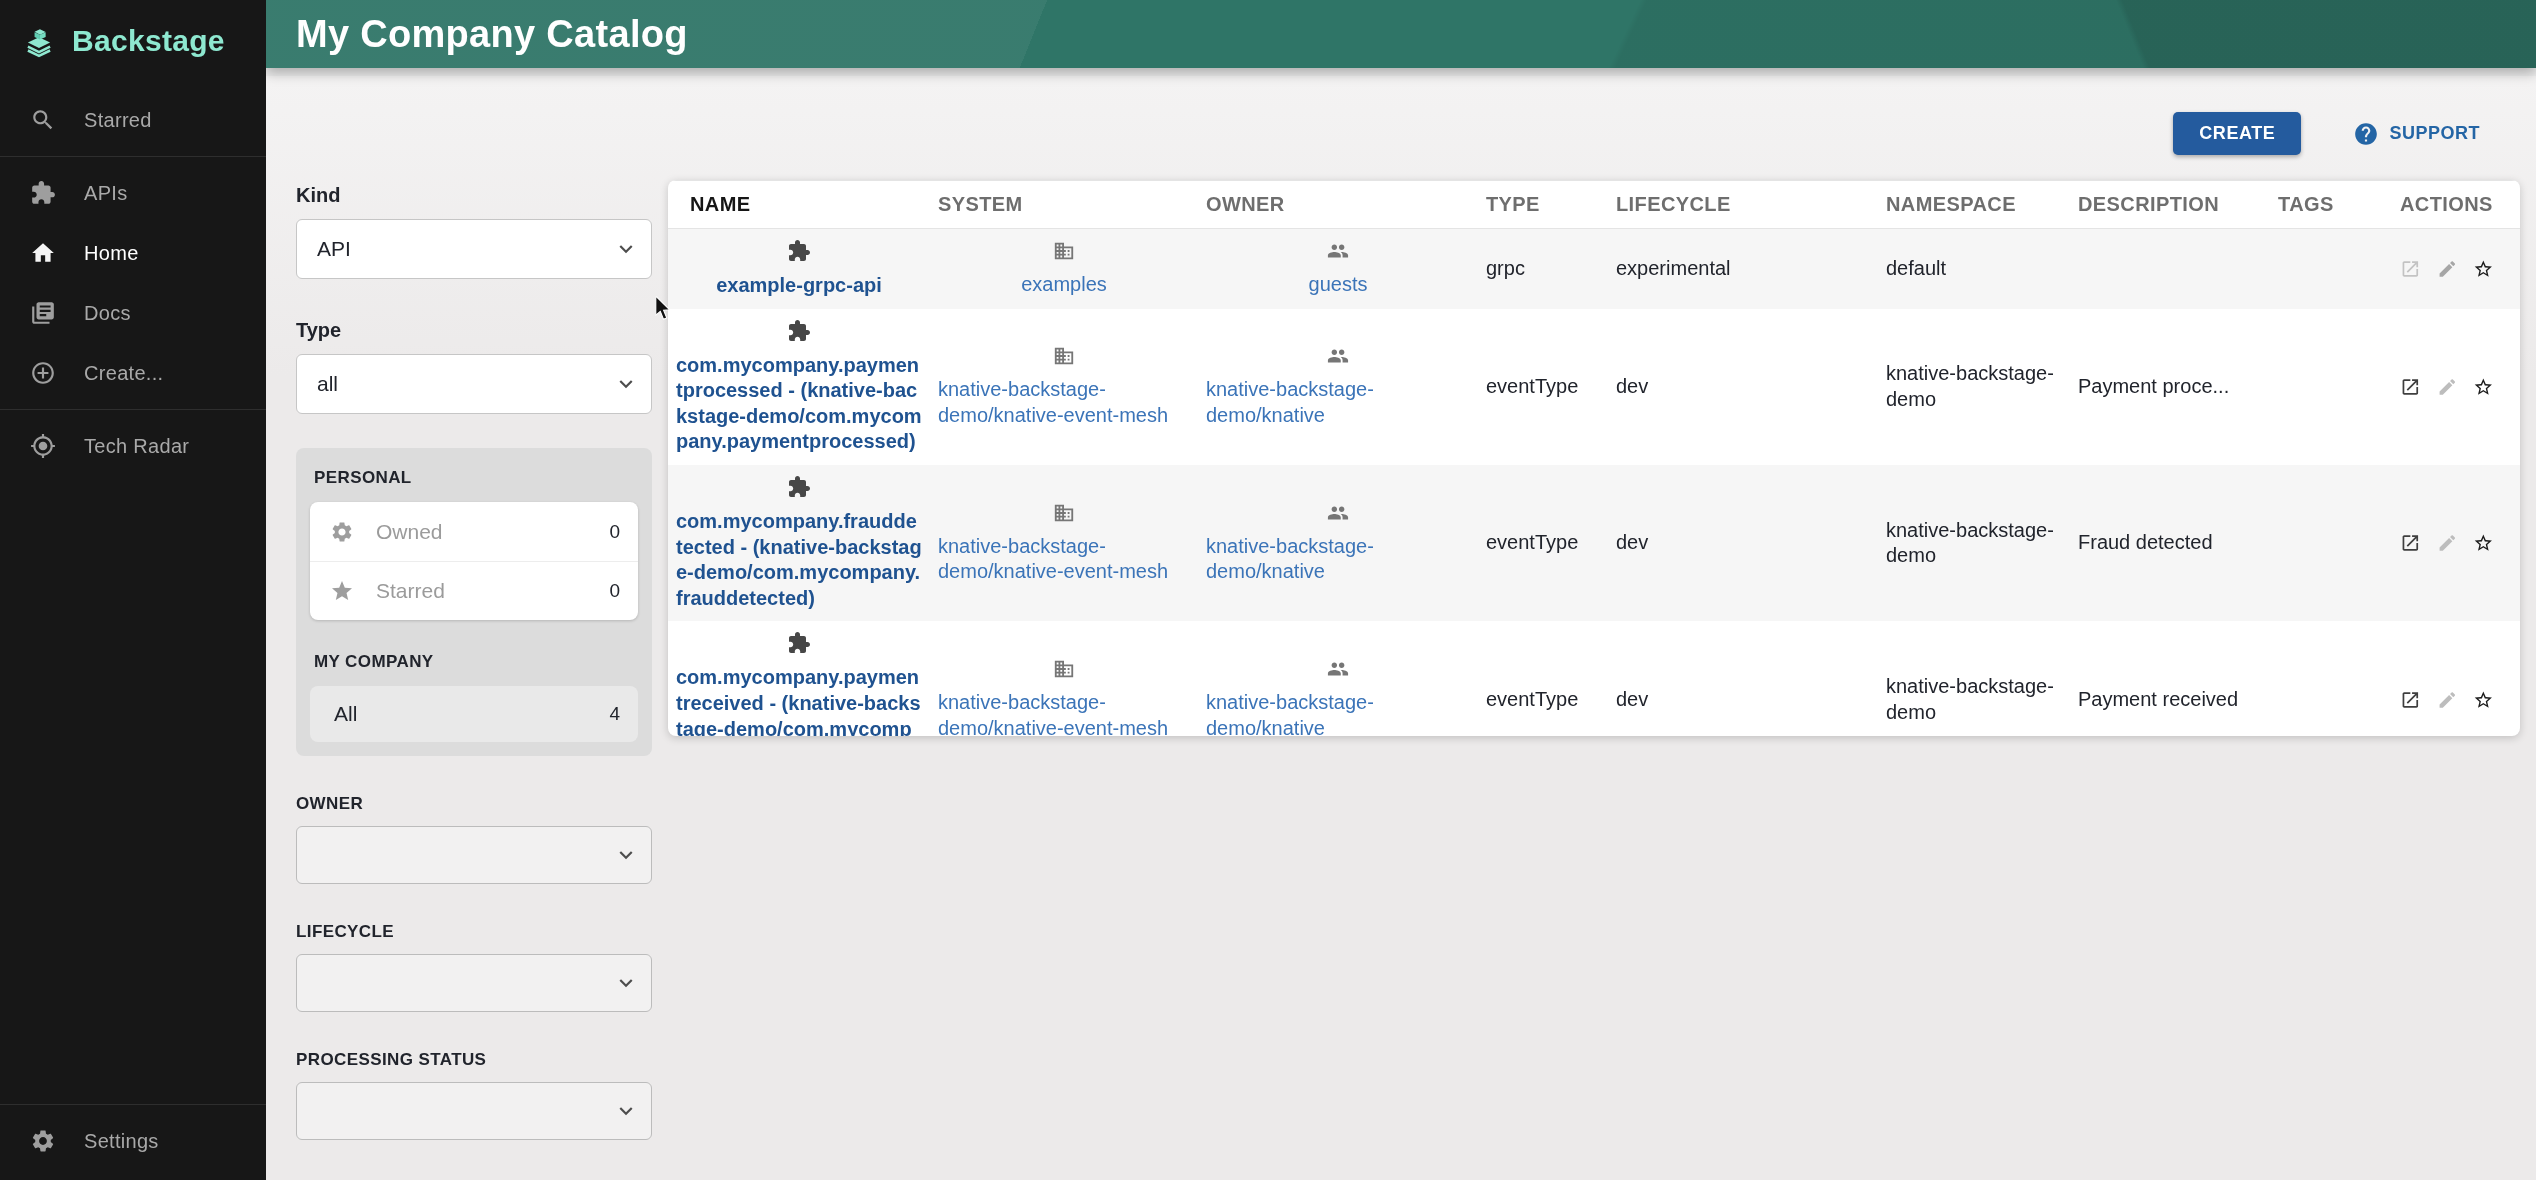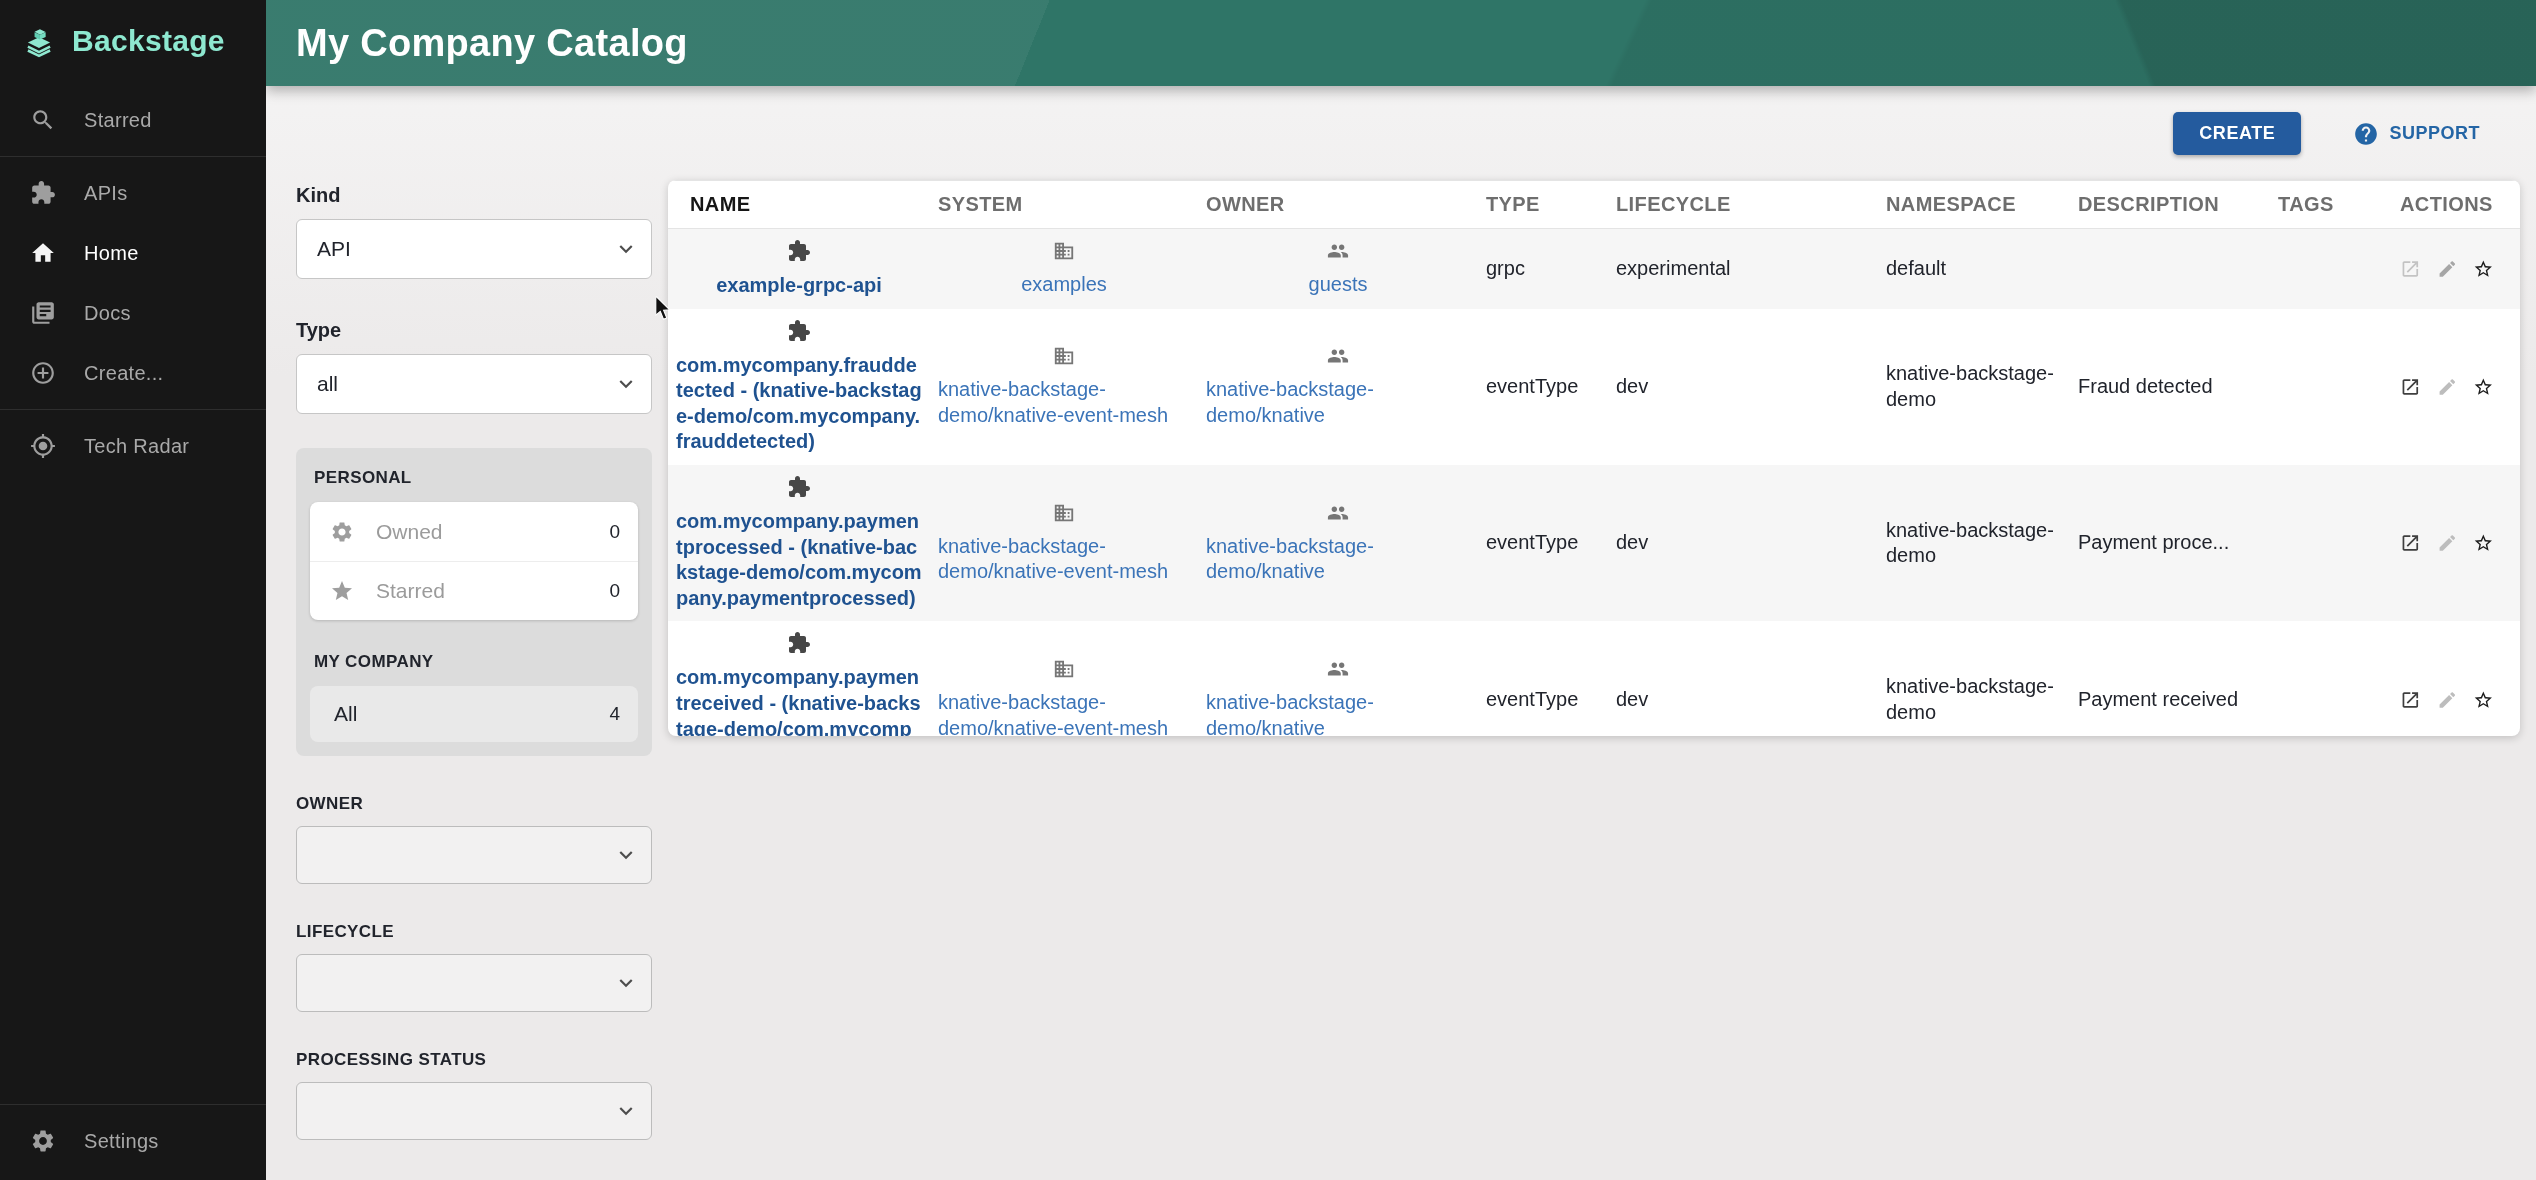--- a/index.html
+++ b/index.html
@@ -14,21 +14,21 @@
   .side-item .lbl { color:#a9a9a9; font-size:20px; font-weight:500; letter-spacing:.3px; }
   .side-item svg { width:26px; height:26px; fill:#9e9e9e; flex:0 0 auto; }
   .side-item.active .lbl { color:#ffffff; }
   .side-item.active svg { fill:#f5f5f5; }
   .side-div { height:1px; background:#2e2e2e; margin:6px 0; }
   .side-search { margin-top:10px; }
   .side-bottom { position:absolute; left:0; right:0; bottom:0; }
   .side-bottom .side-item { padding-bottom:26px; }
 
   
-  .header { position:absolute; left:266px; top:0; width:2270px; height:86px;
+  .header { position:absolute; left:266px; top:0; width:2270px; height:68px;
     background:
       linear-gradient(112deg, rgba(255,255,255,0.05) 0 34%, rgba(0,0,0,0) 34%),
       linear-gradient(248deg, rgba(0,0,0,0.10) 0 18%, rgba(0,0,0,0) 18.3%),
       linear-gradient(295deg, rgba(0,0,0,0.06) 0 40%, rgba(0,0,0,0) 40.3%),
       #2f7567;
     box-shadow:0 5px 12px rgba(0,0,0,.28); z-index:20; display:flex; align-items:center; }
   .page-title { color:#ffffff; font-size:38px; font-weight:700; padding-left:30px; letter-spacing:.3px; }
 
   
   .content { position:absolute; left:266px; top:76px; width:2270px; height:1104px;
@@ -355,20 +355,67 @@
             </div>
               </td>
           </tr>
 
           <tr class="r-tall">
             <td class="t-name">
                 <div class="ent">
               <svg class="name-ic" viewBox="0 0 24 24">
                     <path d="M20.5 11H19V7c0-1.1-.9-2-2-2h-4V3.5C13 2.12 11.88 1 10.5 1S8 2.12 8 3.5V5H4c-1.1 0-1.99.9-1.99 2v3.8H3.5c1.49 0 2.7 1.21 2.7 2.7s-1.21 2.7-2.7 2.7H2V20c0 1.1.9 2 2 2h3.8v-1.5c0-1.49 1.21-2.7 2.7-2.7 1.49 0 2.7 1.21 2.7 2.7V22H17c1.1 0 2-.9 2-2v-4h1.5c1.38 0 2.5-1.12 2.5-2.5S21.88 11 20.5 11z"></path>
                   </svg>
+              <a class="name-link" href="#">com.mycompany.paymentprocessed - (knative-backstage-demo/com.mycompany.paymentprocessed)</a>
+                </div>
+              </td>
+            <td>
+                <div class="ent">
+              <svg class="sys-ic" viewBox="0 0 24 24">
+                    <path d="M12 7V3H2v18h20V7H12zM6 19H4v-2h2v2zm0-4H4v-2h2v2zm0-4H4V9h2v2zm0-4H4V5h2v2zm4 12H8v-2h2v2zm0-4H8v-2h2v2zm0-4H8V9h2v2zm0-4H8V5h2v2zm10 12h-8v-2h2v-2h-2v-2h2v-2h-2V9h8v10zm-2-8h-2v2h2v-2zm0 4h-2v2h2v-2z"></path>
+                  </svg>
+              <a class="blue-link" href="#">knative-backstage-demo/knative-event-mesh</a>
+                </div>
+              </td>
+            <td>
+                <div class="ent">
+              <svg class="own-ic" viewBox="0 0 24 24">
+                    <path d="M16 11c1.66 0 2.99-1.34 2.99-3S17.66 5 16 5c-1.66 0-3 1.34-3 3s1.34 3 3 3zm-8 0c1.66 0 2.99-1.34 2.99-3S9.66 5 8 5C6.34 5 5 6.34 5 8s1.34 3 3 3zm0 2c-2.33 0-7 1.17-7 3.5V19h14v-2.5c0-2.33-4.67-3.5-7-3.5zm8 0c-.29 0-.62.02-.97.05 1.16.84 1.97 1.97 1.97 3.45V19h6v-2.5c0-2.33-4.67-3.5-7-3.5z"></path>
+                  </svg>
+              <a class="blue-link" href="#">knative-backstage-demo/knative</a>
+                </div>
+              </td>
+            <td class="t-type">
+                <div>eventType</div>
+              </td>
+            <td>dev</td>
+            <td>knative-backstage-demo</td>
+            <td>Payment proce...</td>
+            <td></td>
+            <td>
+                <div class="acts">
+              <svg class="ic-view" viewBox="0 0 24 24">
+                    <path d="M19 19H5V5h7V3H5c-1.11 0-2 .9-2 2v14c0 1.1.89 2 2 2h14c1.1 0 2-.9 2-2v-7h-2v7zM14 3v2h3.59l-9.83 9.83 1.41 1.41L19 6.41V10h2V3h-7z"></path>
+                  </svg>
+              <svg class="ic-edit" viewBox="0 0 24 24">
+                    <path d="M3 17.25V21h3.75L17.81 9.94l-3.75-3.75L3 17.25zM20.71 7.04c.39-.39.39-1.02 0-1.41l-2.34-2.34c-.39-.39-1.02-.39-1.41 0l-1.83 1.83 3.75 3.75 1.83-1.83z"></path>
+                  </svg>
+              <svg class="ic-star" viewBox="0 0 24 24">
+                    <path d="M22 9.24l-7.19-.62L12 2 9.19 8.63 2 9.24l5.46 4.73L5.82 21 12 17.27 18.18 21l-1.63-7.03L22 9.24zM12 15.4l-3.76 2.27 1-4.28-3.32-2.88 4.38-.38L12 6.1l1.71 4.04 4.38.38-3.32 2.88 1 4.28L12 15.4z"></path>
+                  </svg>
+            </div>
+              </td>
+          </tr>
+
+          <tr class="r-tall">
+            <td class="t-name">
+                <div class="ent">
+              <svg class="name-ic" viewBox="0 0 24 24">
+                    <path d="M20.5 11H19V7c0-1.1-.9-2-2-2h-4V3.5C13 2.12 11.88 1 10.5 1S8 2.12 8 3.5V5H4c-1.1 0-1.99.9-1.99 2v3.8H3.5c1.49 0 2.7 1.21 2.7 2.7s-1.21 2.7-2.7 2.7H2V20c0 1.1.9 2 2 2h3.8v-1.5c0-1.49 1.21-2.7 2.7-2.7 1.49 0 2.7 1.21 2.7 2.7V22H17c1.1 0 2-.9 2-2v-4h1.5c1.38 0 2.5-1.12 2.5-2.5S21.88 11 20.5 11z"></path>
+                  </svg>
               <a class="name-link" href="#">com.mycompany.frauddetected - (knative-backstage-demo/com.mycompany.frauddetected)</a>
                 </div>
               </td>
             <td>
                 <div class="ent">
               <svg class="sys-ic" viewBox="0 0 24 24">
                     <path d="M12 7V3H2v18h20V7H12zM6 19H4v-2h2v2zm0-4H4v-2h2v2zm0-4H4V9h2v2zm0-4H4V5h2v2zm4 12H8v-2h2v2zm0-4H8v-2h2v2zm0-4H8V9h2v2zm0-4H8V5h2v2zm10 12h-8v-2h2v-2h-2v-2h2v-2h-2V9h8v10zm-2-8h-2v2h2v-2zm0 4h-2v2h2v-2z"></path>
                   </svg>
               <a class="blue-link" href="#">knative-backstage-demo/knative-event-mesh</a>
                 </div>
@@ -402,67 +449,20 @@
             </div>
               </td>
           </tr>
 
           <tr class="r-tall">
             <td class="t-name">
                 <div class="ent">
               <svg class="name-ic" viewBox="0 0 24 24">
                     <path d="M20.5 11H19V7c0-1.1-.9-2-2-2h-4V3.5C13 2.12 11.88 1 10.5 1S8 2.12 8 3.5V5H4c-1.1 0-1.99.9-1.99 2v3.8H3.5c1.49 0 2.7 1.21 2.7 2.7s-1.21 2.7-2.7 2.7H2V20c0 1.1.9 2 2 2h3.8v-1.5c0-1.49 1.21-2.7 2.7-2.7 1.49 0 2.7 1.21 2.7 2.7V22H17c1.1 0 2-.9 2-2v-4h1.5c1.38 0 2.5-1.12 2.5-2.5S21.88 11 20.5 11z"></path>
                   </svg>
-              <a class="name-link" href="#">com.mycompany.paymentprocessed - (knative-backstage-demo/com.mycompany.paymentprocessed)</a>
-                </div>
-              </td>
-            <td>
-                <div class="ent">
-              <svg class="sys-ic" viewBox="0 0 24 24">
-                    <path d="M12 7V3H2v18h20V7H12zM6 19H4v-2h2v2zm0-4H4v-2h2v2zm0-4H4V9h2v2zm0-4H4V5h2v2zm4 12H8v-2h2v2zm0-4H8v-2h2v2zm0-4H8V9h2v2zm0-4H8V5h2v2zm10 12h-8v-2h2v-2h-2v-2h2v-2h-2V9h8v10zm-2-8h-2v2h2v-2zm0 4h-2v2h2v-2z"></path>
-                  </svg>
-              <a class="blue-link" href="#">knative-backstage-demo/knative-event-mesh</a>
-                </div>
-              </td>
-            <td>
-                <div class="ent">
-              <svg class="own-ic" viewBox="0 0 24 24">
-                    <path d="M16 11c1.66 0 2.99-1.34 2.99-3S17.66 5 16 5c-1.66 0-3 1.34-3 3s1.34 3 3 3zm-8 0c1.66 0 2.99-1.34 2.99-3S9.66 5 8 5C6.34 5 5 6.34 5 8s1.34 3 3 3zm0 2c-2.33 0-7 1.17-7 3.5V19h14v-2.5c0-2.33-4.67-3.5-7-3.5zm8 0c-.29 0-.62.02-.97.05 1.16.84 1.97 1.97 1.97 3.45V19h6v-2.5c0-2.33-4.67-3.5-7-3.5z"></path>
-                  </svg>
-              <a class="blue-link" href="#">knative-backstage-demo/knative</a>
-                </div>
-              </td>
-            <td class="t-type">
-                <div>eventType</div>
-              </td>
-            <td>dev</td>
-            <td>knative-backstage-demo</td>
-            <td>Payment proce...</td>
-            <td></td>
-            <td>
-                <div class="acts">
-              <svg class="ic-view" viewBox="0 0 24 24">
-                    <path d="M19 19H5V5h7V3H5c-1.11 0-2 .9-2 2v14c0 1.1.89 2 2 2h14c1.1 0 2-.9 2-2v-7h-2v7zM14 3v2h3.59l-9.83 9.83 1.41 1.41L19 6.41V10h2V3h-7z"></path>
-                  </svg>
-              <svg class="ic-edit" viewBox="0 0 24 24">
-                    <path d="M3 17.25V21h3.75L17.81 9.94l-3.75-3.75L3 17.25zM20.71 7.04c.39-.39.39-1.02 0-1.41l-2.34-2.34c-.39-.39-1.02-.39-1.41 0l-1.83 1.83 3.75 3.75 1.83-1.83z"></path>
-                  </svg>
-              <svg class="ic-star" viewBox="0 0 24 24">
-                    <path d="M22 9.24l-7.19-.62L12 2 9.19 8.63 2 9.24l5.46 4.73L5.82 21 12 17.27 18.18 21l-1.63-7.03L22 9.24zM12 15.4l-3.76 2.27 1-4.28-3.32-2.88 4.38-.38L12 6.1l1.71 4.04 4.38.38-3.32 2.88 1 4.28L12 15.4z"></path>
-                  </svg>
-            </div>
-              </td>
-          </tr>
-
-          <tr class="r-tall">
-            <td class="t-name">
-                <div class="ent">
-              <svg class="name-ic" viewBox="0 0 24 24">
-                    <path d="M20.5 11H19V7c0-1.1-.9-2-2-2h-4V3.5C13 2.12 11.88 1 10.5 1S8 2.12 8 3.5V5H4c-1.1 0-1.99.9-1.99 2v3.8H3.5c1.49 0 2.7 1.21 2.7 2.7s-1.21 2.7-2.7 2.7H2V20c0 1.1.9 2 2 2h3.8v-1.5c0-1.49 1.21-2.7 2.7-2.7 1.49 0 2.7 1.21 2.7 2.7V22H17c1.1 0 2-.9 2-2v-4h1.5c1.38 0 2.5-1.12 2.5-2.5S21.88 11 20.5 11z"></path>
-                  </svg>
               <a class="name-link" href="#">com.mycompany.paymentreceived - (knative-backstage-demo/com.mycompany.paymentreceived)</a>
                 </div>
               </td>
             <td>
                 <div class="ent">
               <svg class="sys-ic" viewBox="0 0 24 24">
                     <path d="M12 7V3H2v18h20V7H12zM6 19H4v-2h2v2zm0-4H4v-2h2v2zm0-4H4V9h2v2zm0-4H4V5h2v2zm4 12H8v-2h2v2zm0-4H8v-2h2v2zm0-4H8V9h2v2zm0-4H8V5h2v2zm10 12h-8v-2h2v-2h-2v-2h2v-2h-2V9h8v10zm-2-8h-2v2h2v-2zm0 4h-2v2h2v-2z"></path>
                   </svg>
               <a class="blue-link" href="#">knative-backstage-demo/knative-event-mesh</a>
                 </div>

